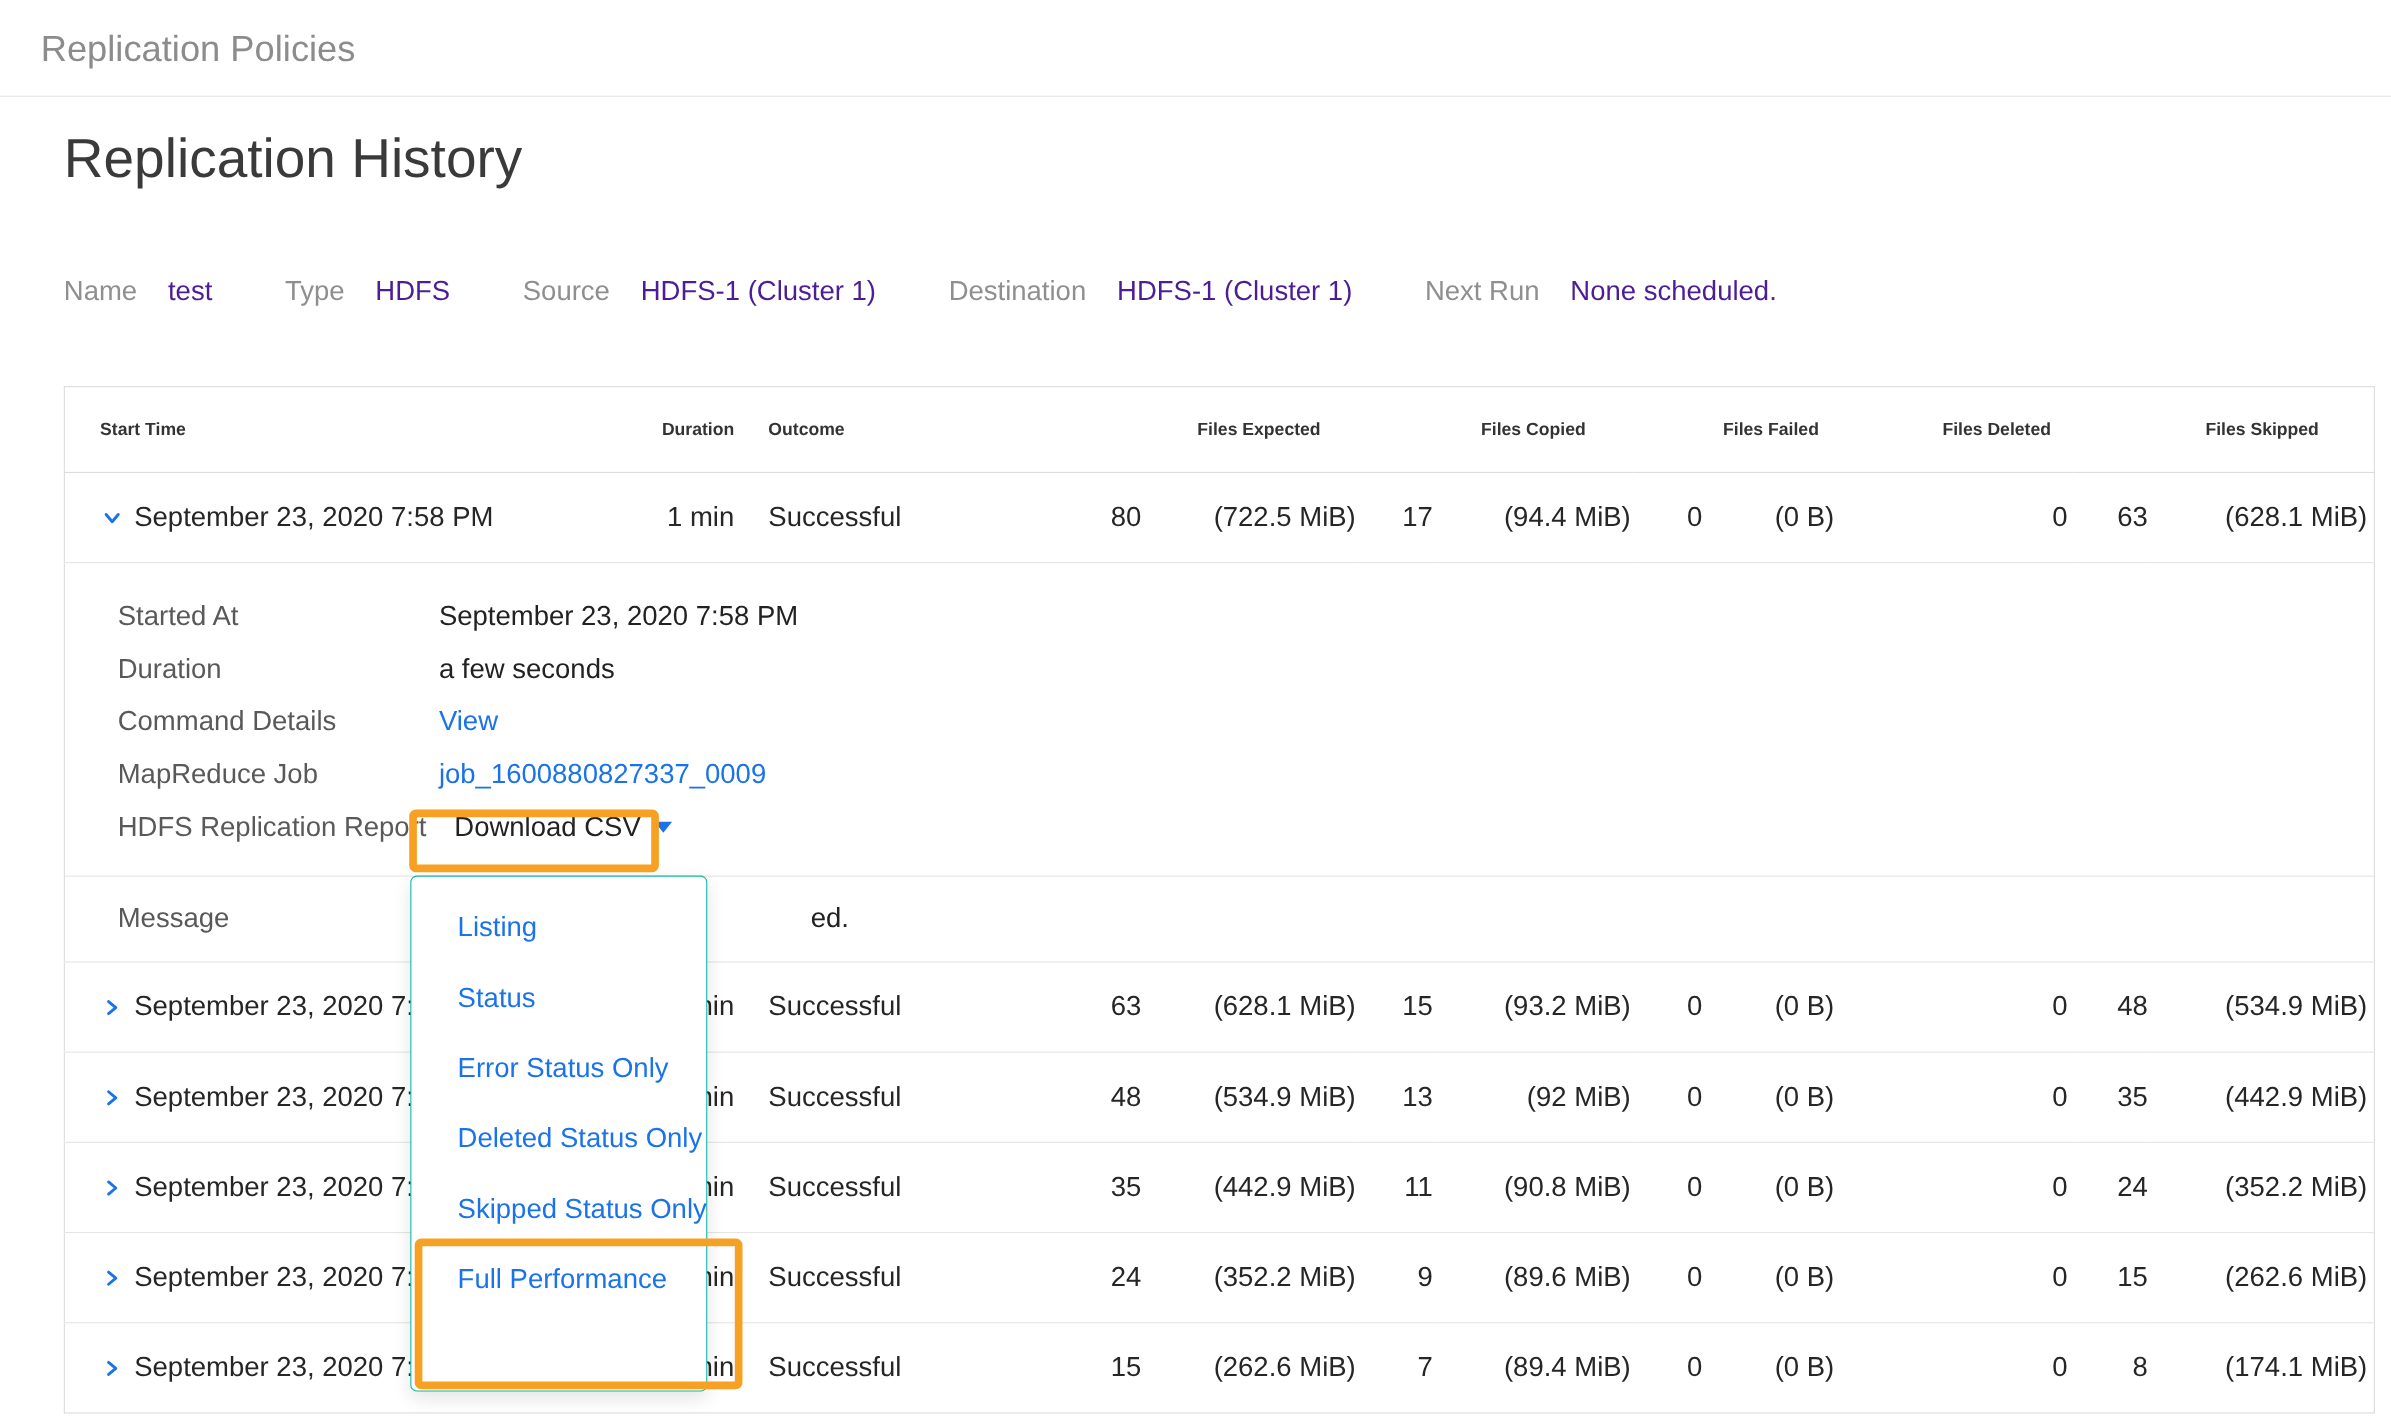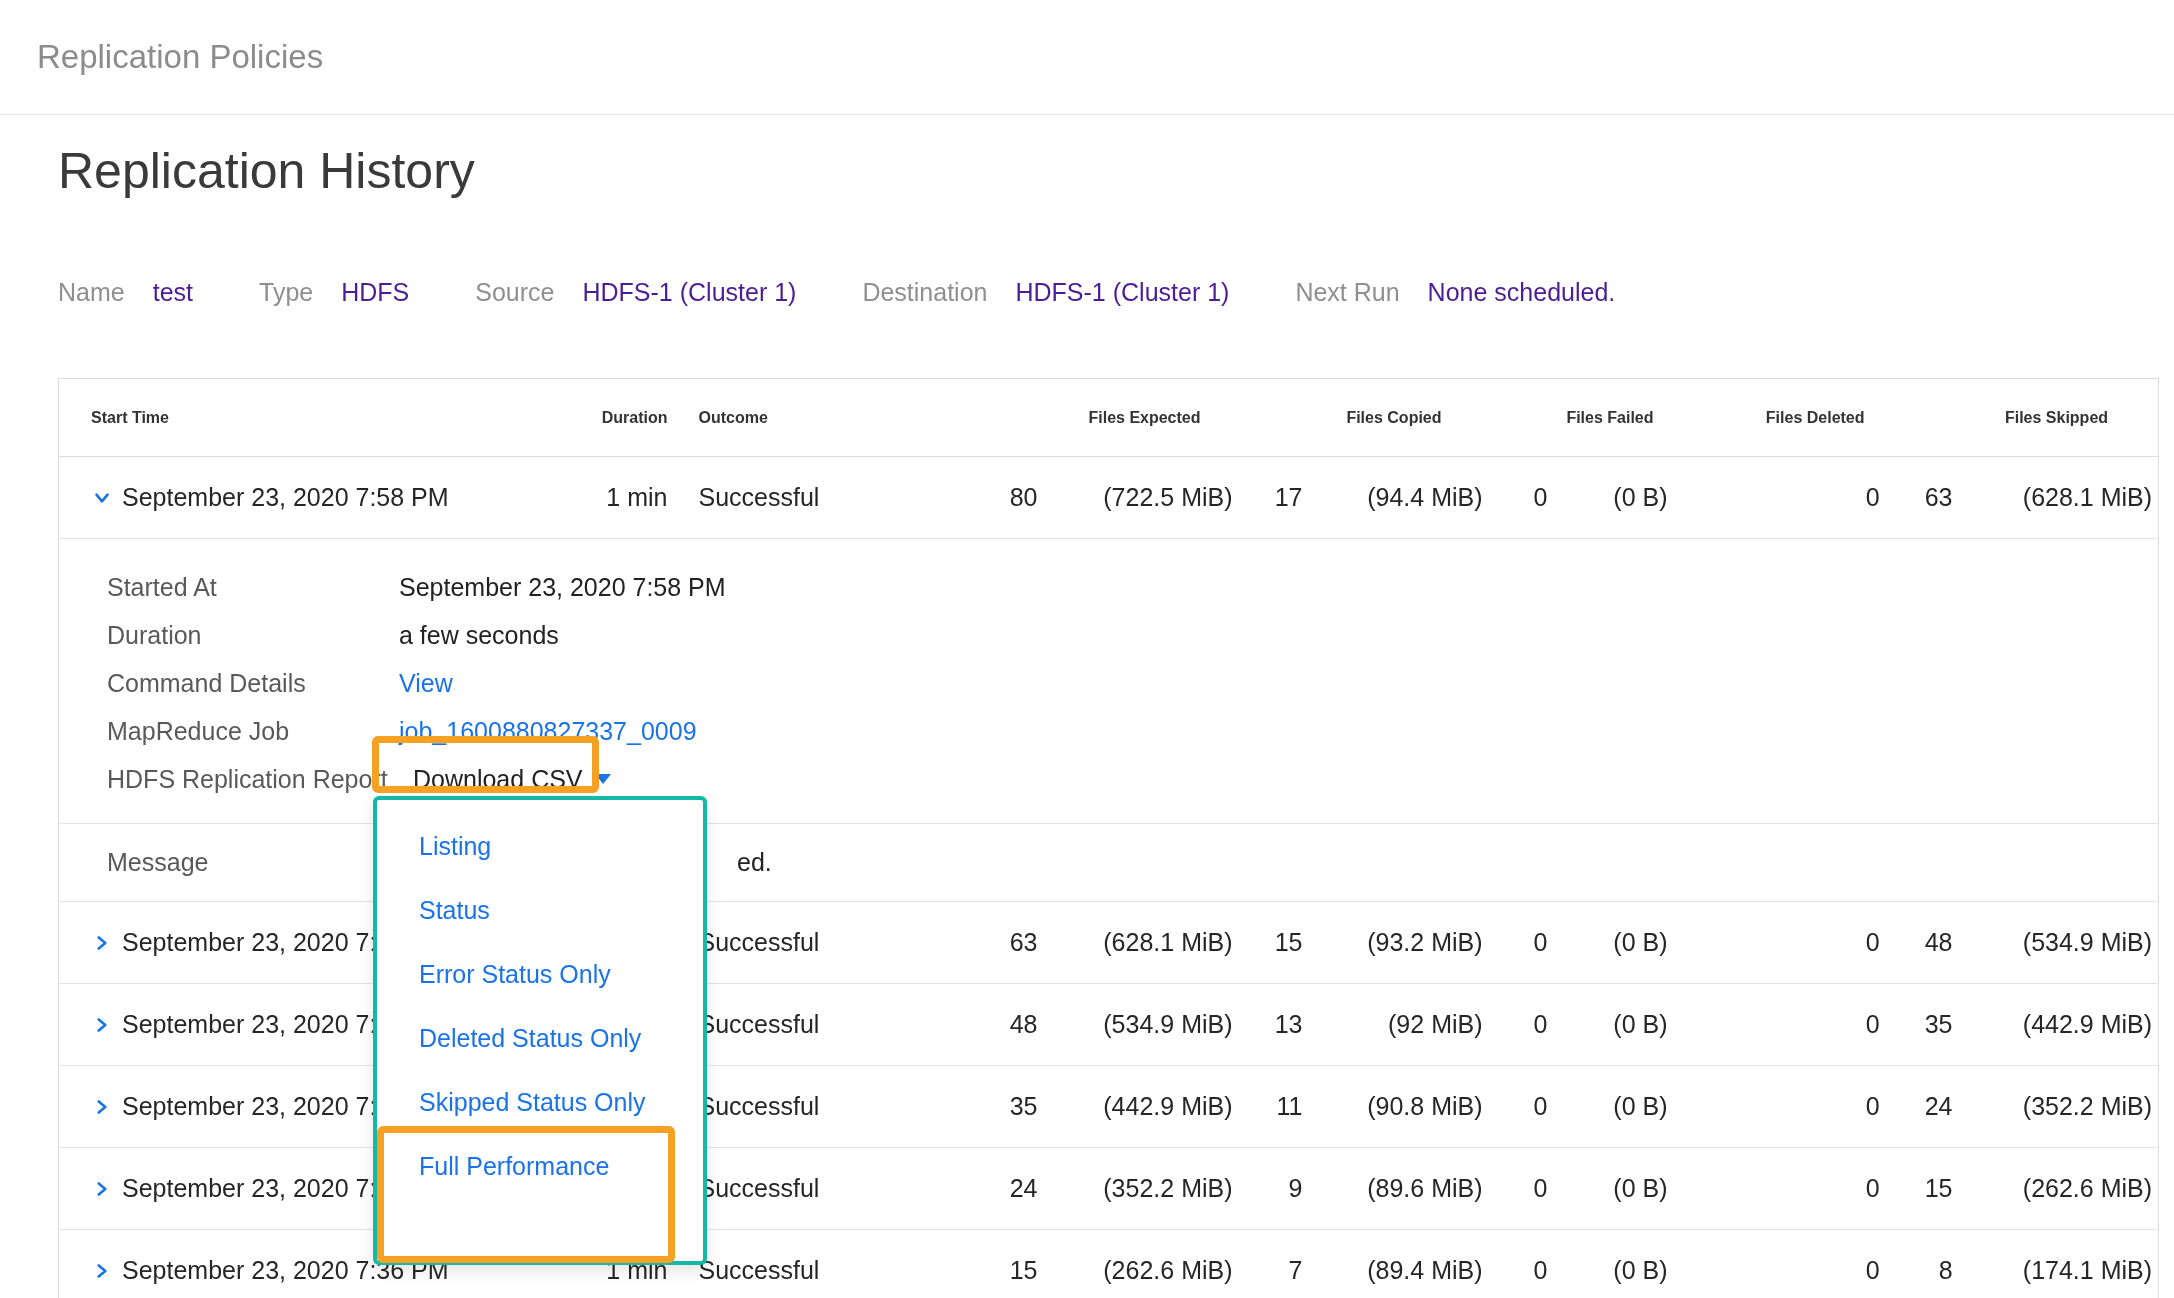--- a/index.html
+++ b/index.html
@@ -11,21 +11,21 @@
   body{
     width:2174px;height:1298px;
     background:#ffffff;
     font-family:"Liberation Sans",sans-serif;
     color:#262626;
     overflow:hidden;
     position:relative;
   }
   
   .topbar{
-    height:115px;
+    height:88px;
     border-bottom:1px solid #e5e5e5;
     display:flex;align-items:center;
     padding:0 37px;
     background:#fff;
   }
   .topbar-title{
     font-size:33px;
     color:#8c8c8c;
   }
   .content{padding:0 58px;}
@@ -98,23 +98,23 @@
     border-top:1px solid #e4e4e4;
     display:flex;
     line-height:77px;
     padding-left:48px;
   }
   .msg-frag{margin-left:338px;}
   
   .dropdown{
     position:absolute;
     left:373px;top:796px;
-    width:334px;height:469px;
+    width:270px;height:469px;
     background:#fff;
-    border:4px solid #14b8a6;
+    border:1px solid #14b8a6;
     border-radius:6px;
     box-shadow:0 6px 16px rgba(0,0,0,0.10);
     padding-top:14px;
     z-index:10;
   }
   .dd-item{
     line-height:64px;
     padding-left:42px;
     color:var(--link);
     font-size:25px;

